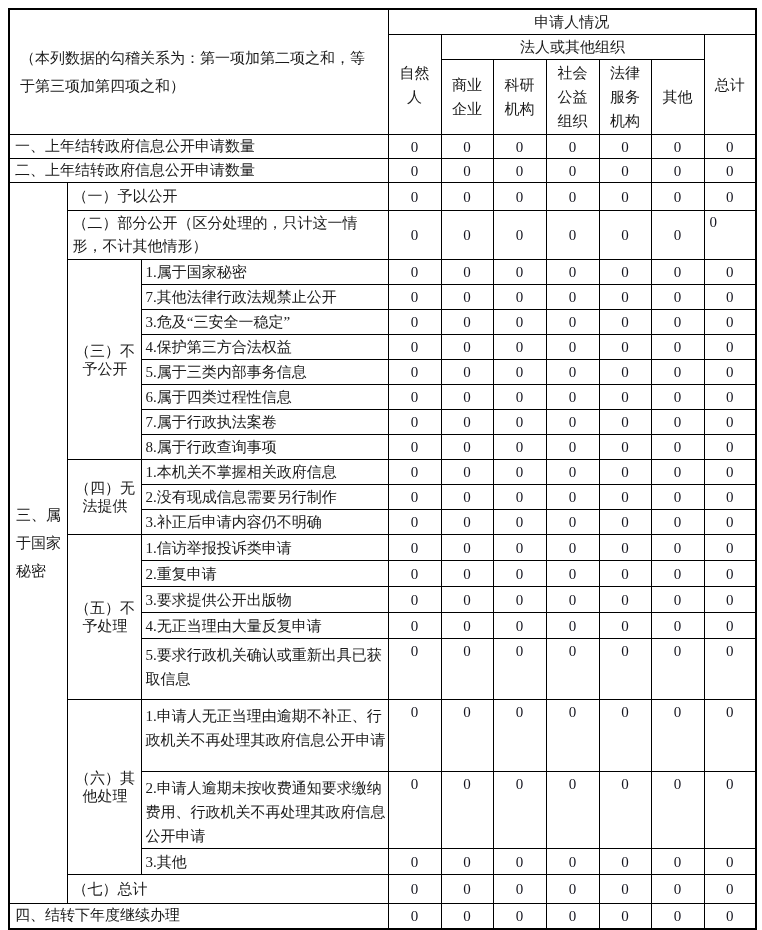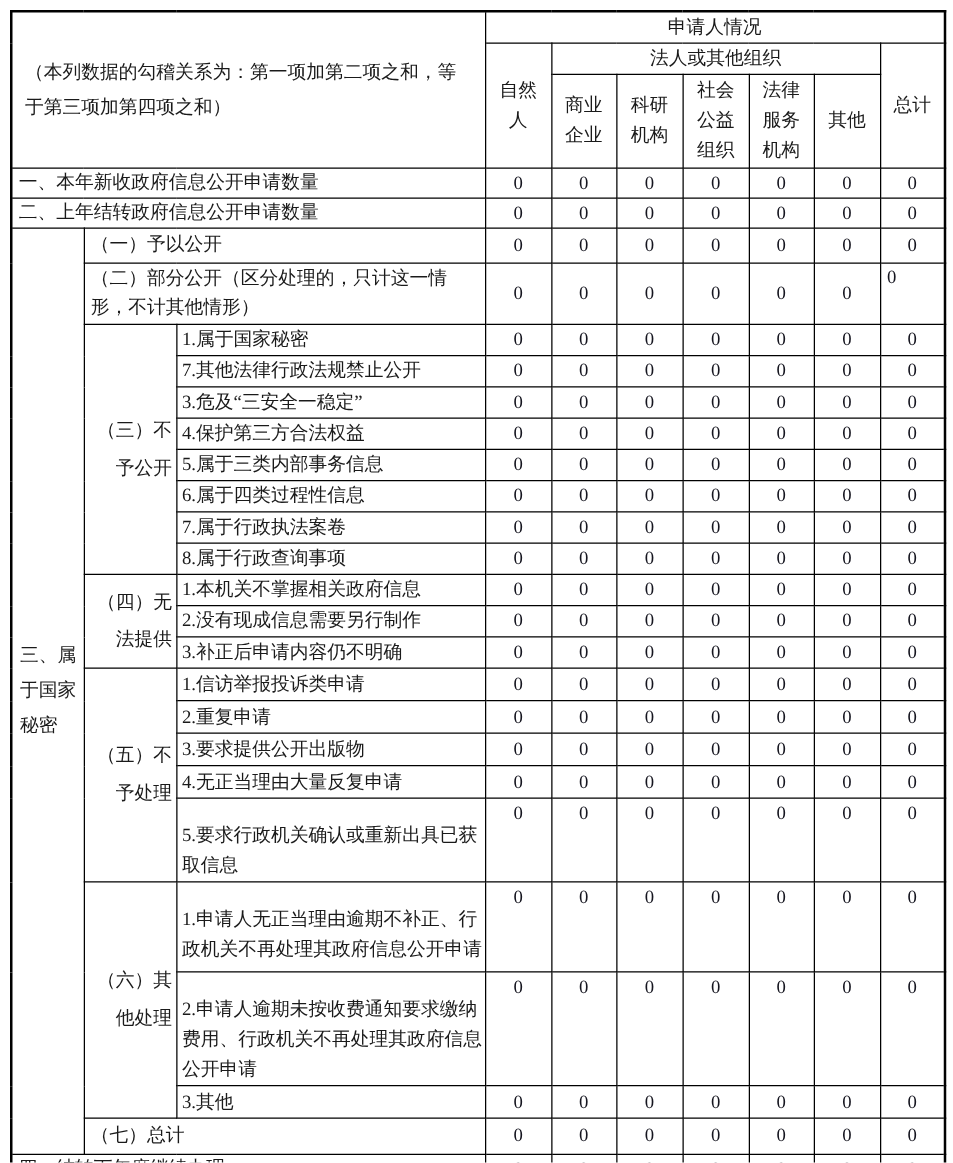--- a/index.html
+++ b/index.html
@@ -11,27 +11,27 @@
        font-size:15px;font-weight:normal;color:#1a1a1a;}
   table.report{border:2px solid #000;}
   
   th.hc{text-align:center;vertical-align:middle;line-height:24px;margin-top:12px;}
   th.hw{padding:0 7px;word-break:break-all;}
   td.note{text-align:left;vertical-align:middle;padding:4px 18px 4px 10px;
        line-height:28px;word-break:break-all;}
   
   td.sec{text-align:left;vertical-align:middle;padding:0 4px 0 6px;
        line-height:28px;word-break:break-all;}
-  td.grp{text-align:right;vertical-align:middle;padding:0 3px 0 5px;
-       line-height:30px;word-break:break-all;}
+  td.grp{text-align:center;vertical-align:middle;padding:0 3px 0 5px;
+       line-height:18px;word-break:break-all;}
   td.lbl{text-align:left;vertical-align:middle;padding:0 2px 0 5px;
        line-height:23px;word-break:break-all;}
   td.item{text-align:left;vertical-align:middle;padding:0 2px 0 4px;
        line-height:24px;word-break:break-all;}
-  td.top{vertical-align:top;padding-top:18px;}
+  td.top{vertical-align:top;padding-top:4px;}
   
   td.v{text-align:center;vertical-align:middle;line-height:18px;color:#15151f;}
   td.v.vt{vertical-align:top;padding-top:3px;}
   td.v.tl{vertical-align:top;text-align:left;padding:2px 0 0 5px;}
   
   tr.h23{height:23px;margin-left:22px;} tr.h24{height:24px;} tr.h25{height:25px;}
   tr.h26{height:26px;} tr.h28{height:28px;} tr.h29{height:29px;}
   tr.h49{height:49px;} tr.h61{height:61px;} tr.h72{height:72px;}
   tr.h73{height:73px;} tr.h75{height:75px;}
 </style>
@@ -64,21 +64,21 @@
   </tr>
   <tr class="h75">
     <th class="hc hw">商业企业</th>
     <th class="hc hw">科研机构</th>
     <th class="hc hw">社会公益组织</th>
     <th class="hc hw">法律服务机构</th>
     <th class="hc hw">其他</th>
   </tr>
 
   <tr class="h24">
-    <td class="lbl" colspan="3">一、本年新收政府信息公开申请数量</td>
+    <td class="lbl" colspan="3">一、上年结转政府信息公开申请数量</td>
     <td class="v">0</td>
     <td class="v">0</td>
     <td class="v">0</td>
     <td class="v">0</td>
     <td class="v">0</td>
     <td class="v">0</td>
     <td class="v">0</td>
   </tr>
 
   <tr class="h23">

